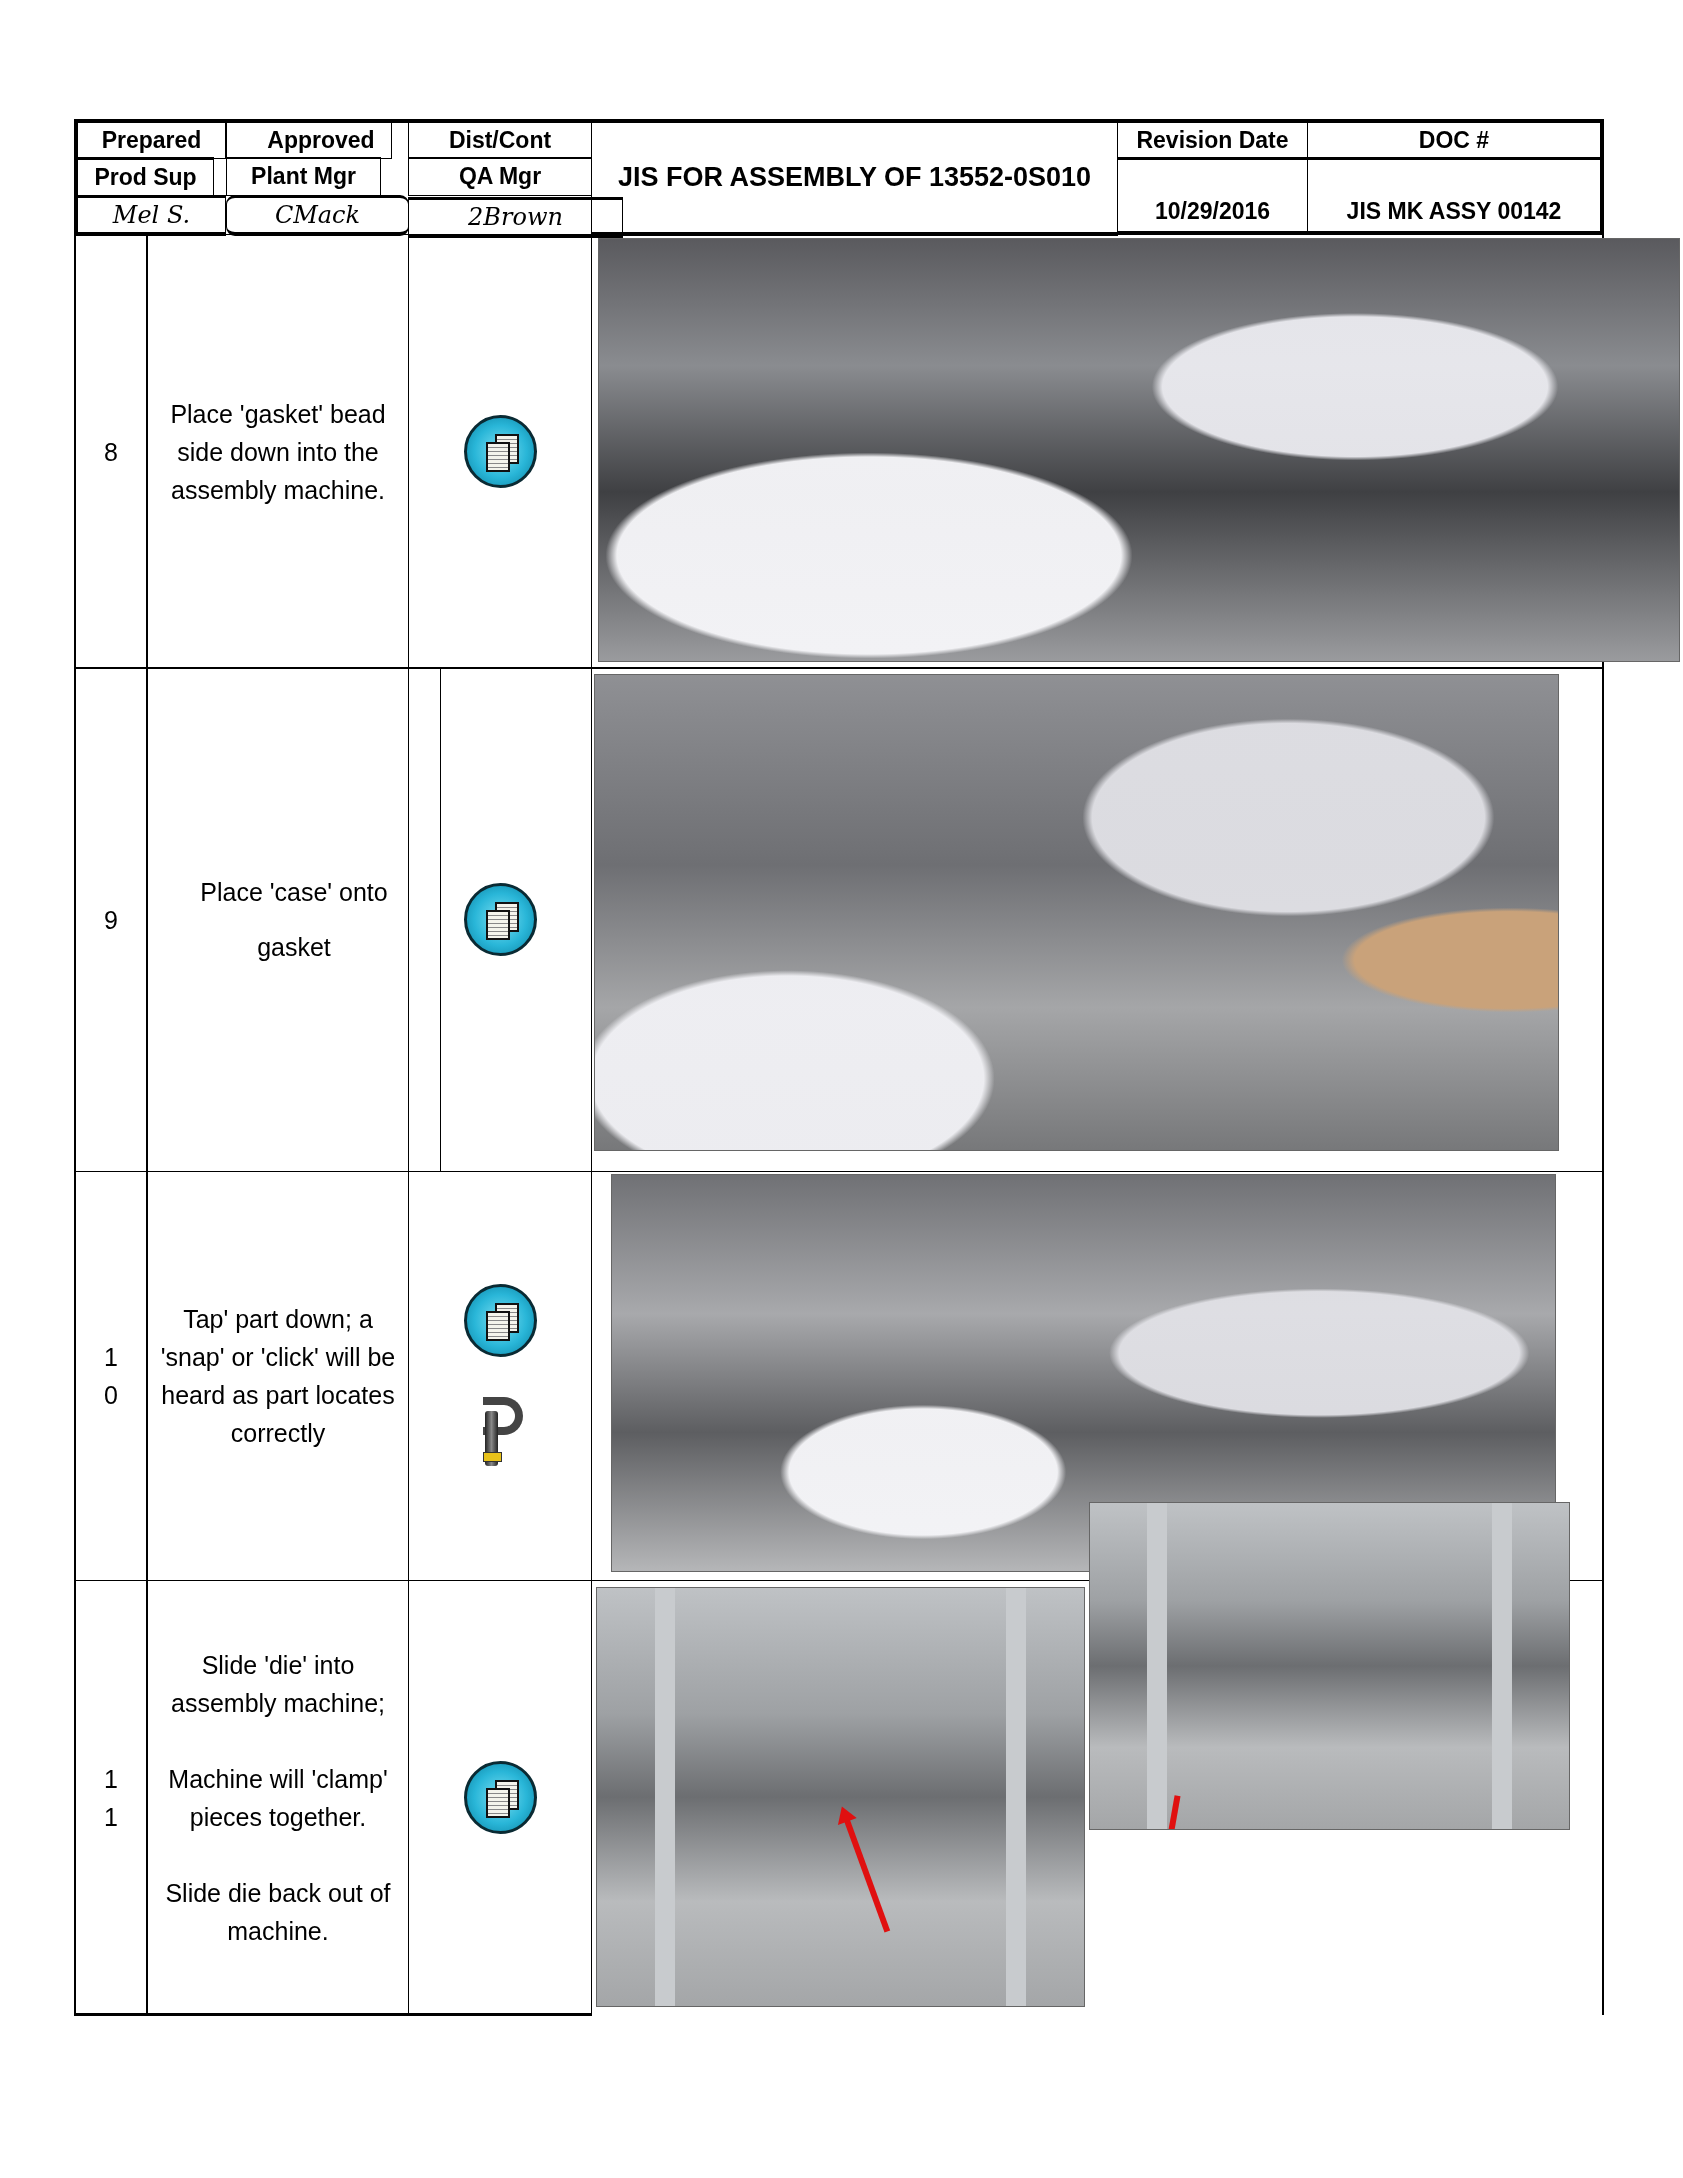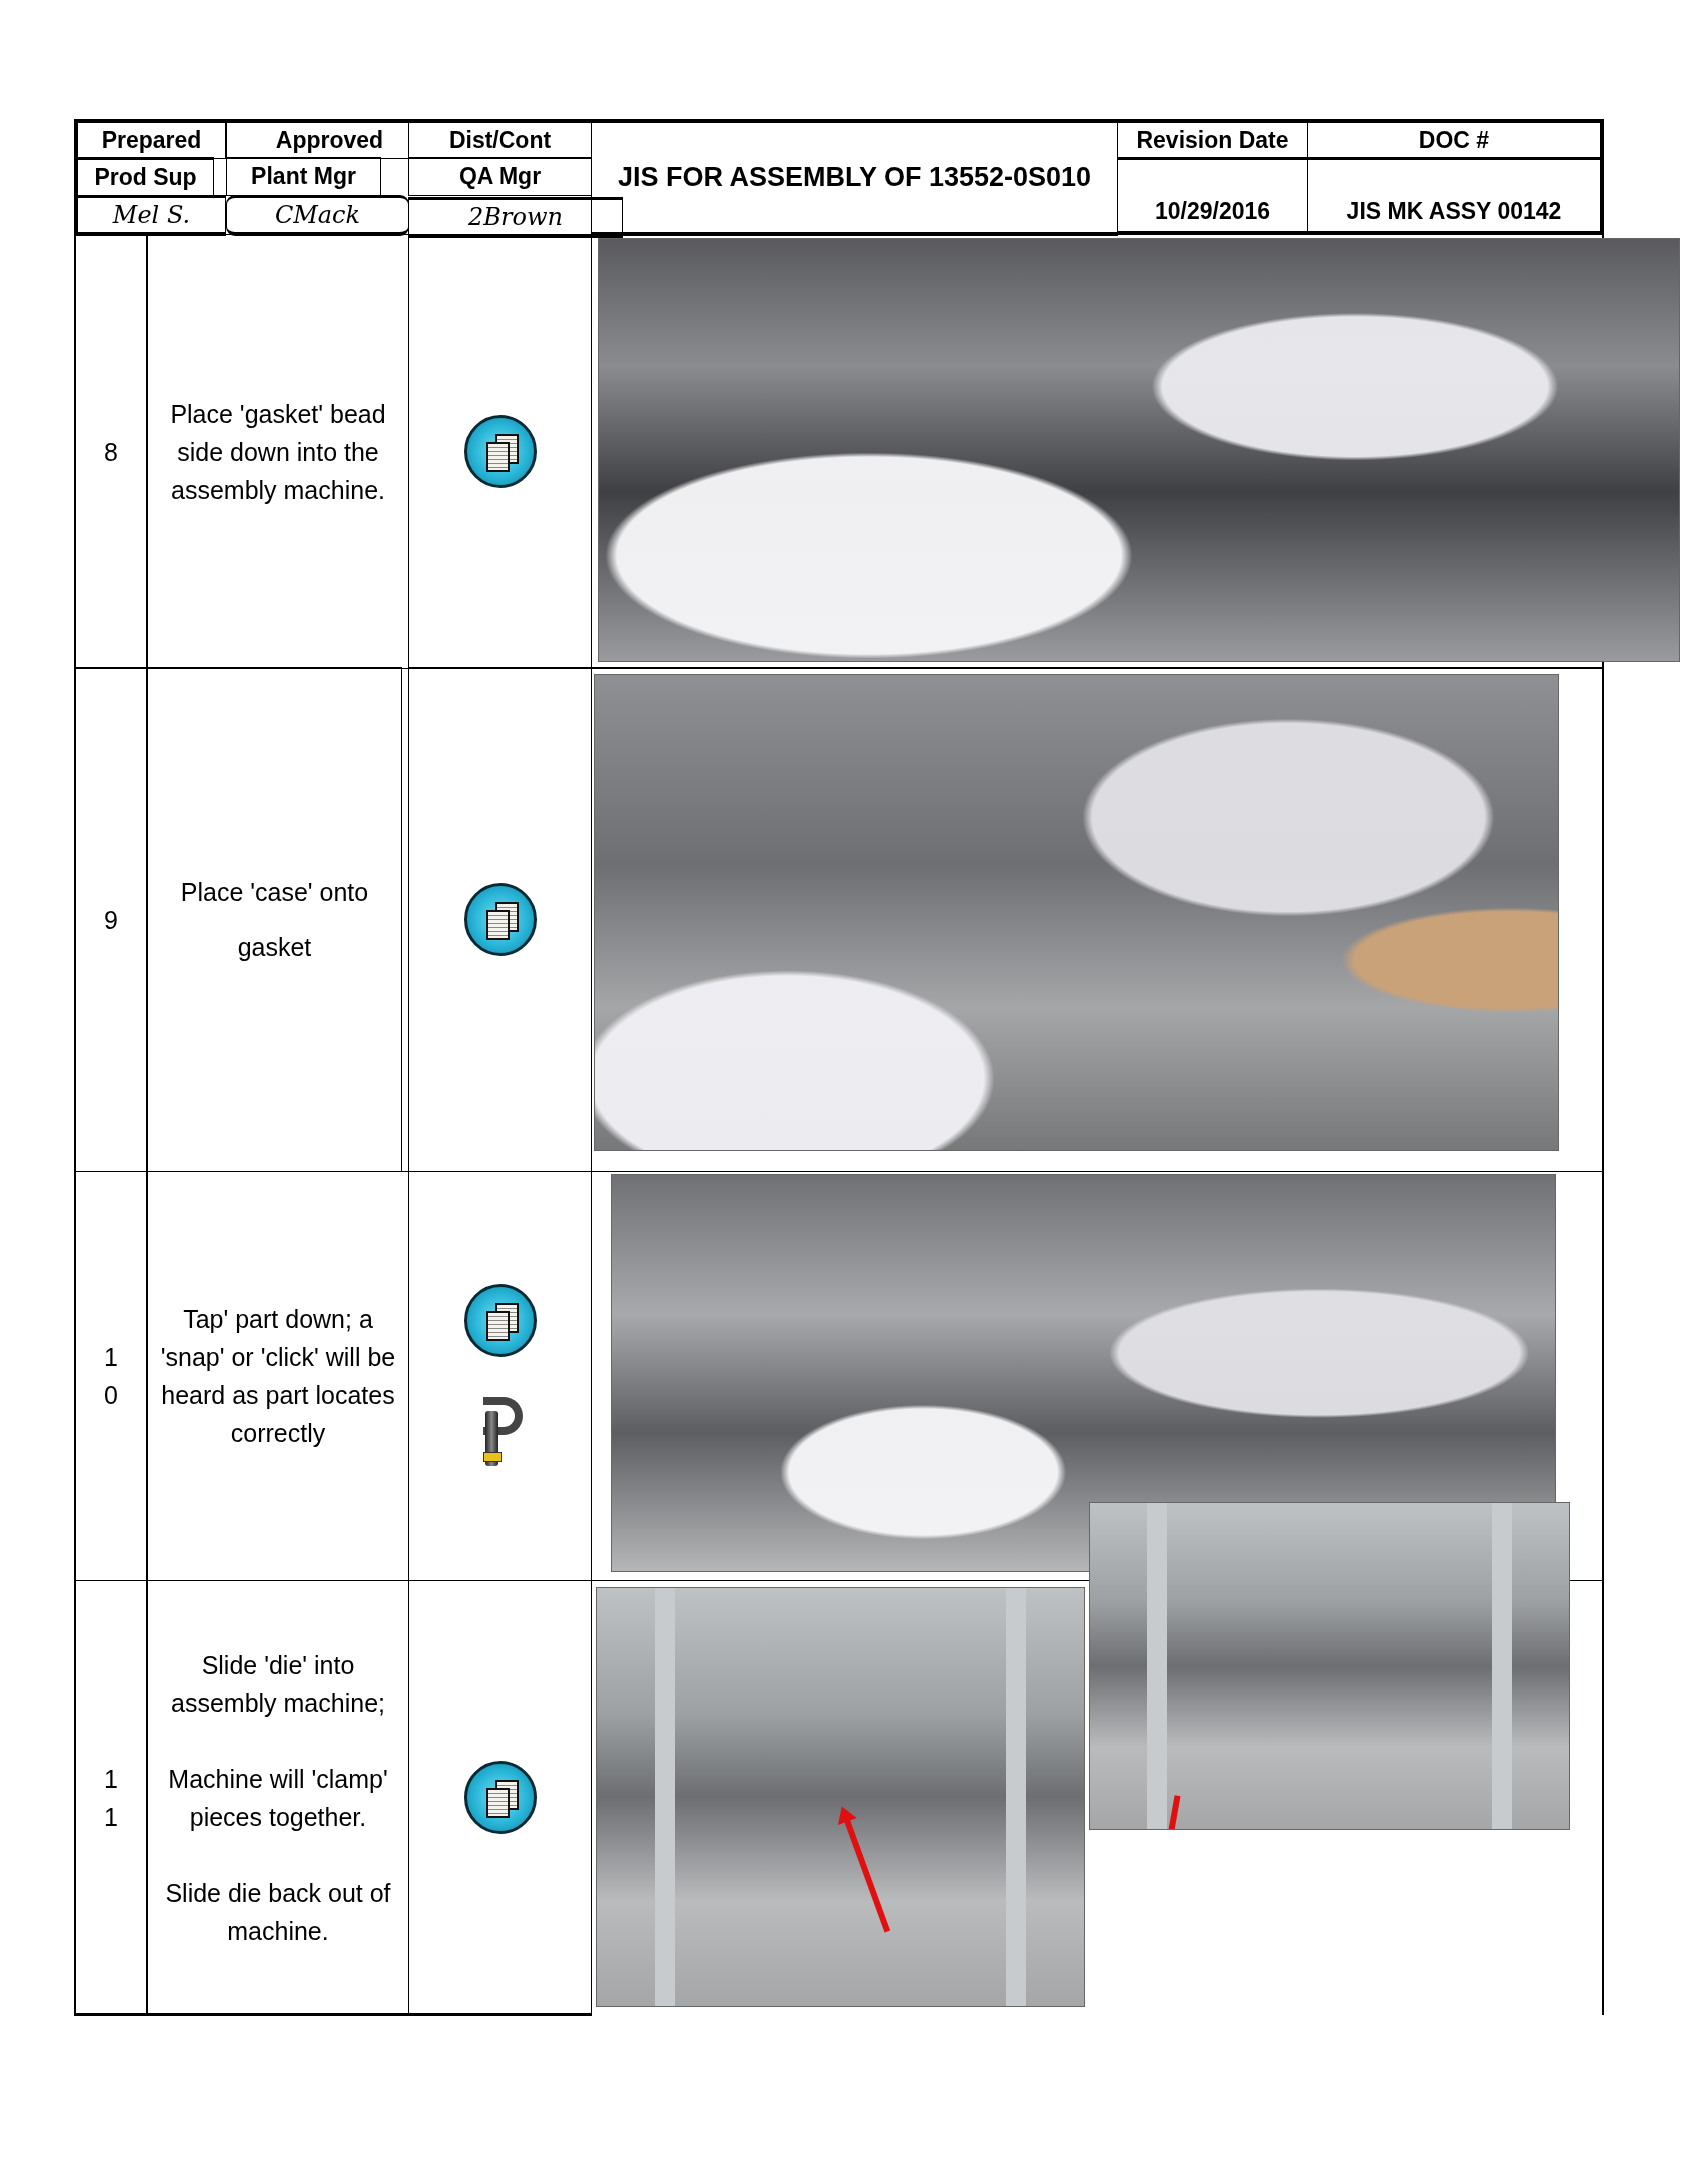--- a/index.html
+++ b/index.html
@@ -55,21 +55,21 @@
   .arrow.down::after { bottom:-14px; border-top:16px solid #e01010; }
   .sig { font-family:"DejaVu Serif", serif; font-style:italic; font-size:24px; white-space:nowrap; overflow:hidden; }
   .ph-label { position:absolute; left:8px; bottom:6px; font-size:13px; color:rgba(255,255,255,0.0); }
 </style>
 </head>
 <body>
 
 <div class="abs" style="left:74px;top:119px;width:1530px;height:115px;border:4px solid #000;border-bottom:none;"></div>
 
 <div class="cell hdr thick-top" style="left:74px;top:119px;width:152px;height:40px;border-left:4px solid #000;">Prepared</div>
-<div class="cell hdr thick-top" style="left:226px;top:119px;width:183px;height:40px;padding-left:24px;">Approved</div>
+<div class="cell hdr thick-top" style="left:226px;top:119px;width:166px;height:40px;padding-left:24px;">Approved</div>
 <div class="cell hdr thick-top" style="left:408px;top:119px;width:184px;height:40px;">Dist/Cont</div>
 
 <div class="cell hdr" style="left:74px;top:157px;width:140px;height:39px;border-left:4px solid #000;border-top:3px solid #000;">Prod Sup</div>
 <div class="cell hdr" style="left:226px;top:157px;width:155px;height:39px;">Plant Mgr</div>
 <div class="cell hdr" style="left:408px;top:157px;width:184px;height:39px;">QA Mgr</div>
 
 <div class="cell sig thick-bot" style="left:74px;top:195px;width:152px;height:41px;border-left:4px solid #000;border-top:3px solid #000;">Mel S.</div>
 <div class="cell sig thick-bot" style="left:226px;top:195px;width:183px;height:41px;border-top:3px solid #000;border-radius:9px;">CMack</div>
 <div class="cell sig thick-bot" style="left:408px;top:197px;width:215px;height:41px;border-top:3px solid #000;">2Brown</div>
 
@@ -96,21 +96,21 @@
     </div>
 </div>
 <div class="cell" style="left:591px;top:234px;width:1013px;height:435px;border-right:2px solid #000;"></div>
 <div class="photo ph-machine" style="left:598px;top:238px;width:1082px;height:424px;">
   <span class="ph-label">Gloved hands placing gasket bead side down into the assembly machine</span>
 </div>
 
 <div class="cell stepno" style="left:74px;top:667px;width:73px;height:505px;border-left:2px solid #000;">
   <span>9</span>
 </div>
-<div class="cell desc" style="left:147px;top:667px;width:255px;height:505px;gap:17px;">
+<div class="cell desc" style="left:147px;top:667px;width:294px;height:505px;gap:17px;">
   <p>Place 'case' onto</p>
   <p>gasket</p>
 </div>
 <div class="cell icons" style="left:408px;top:667px;width:184px;height:505px;">
   <div class="doc-icon">
       <div class="pg back"></div>
       <div class="pg front"></div>
     </div>
 </div>
 <div class="cell" style="left:591px;top:667px;width:1013px;height:505px;border-right:2px solid #000;"></div>

